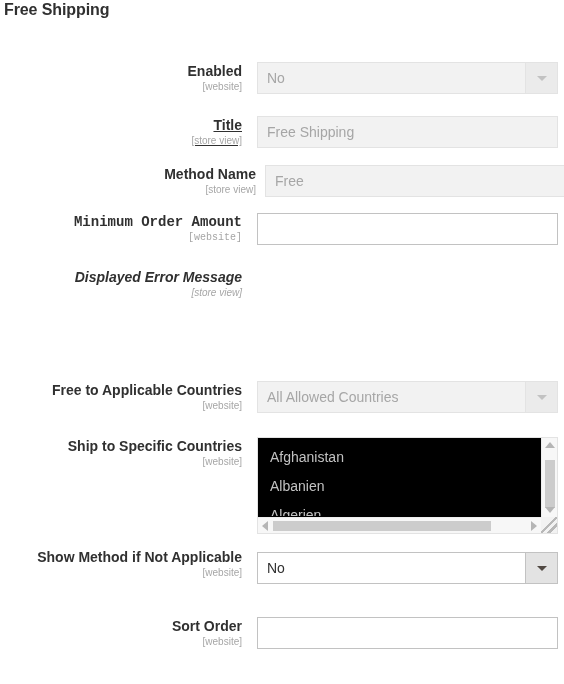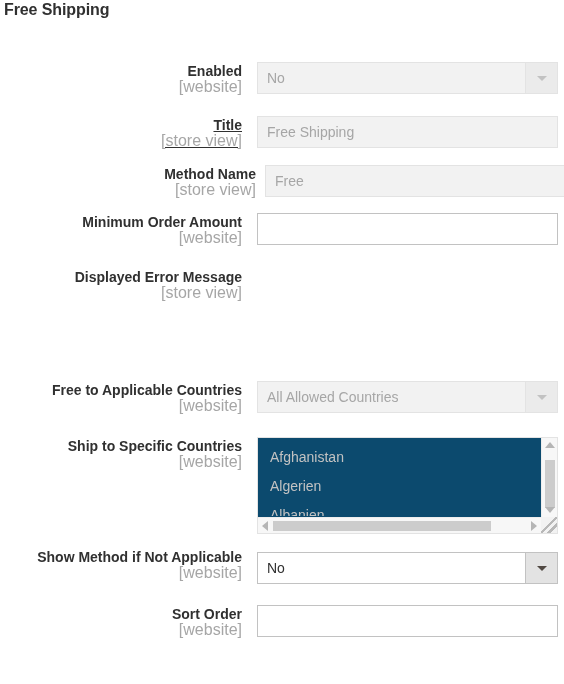--- a/index.html
+++ b/index.html
@@ -53,21 +53,21 @@
   }
   .label-main {
     display: block;
     font-size: 14px;
     font-weight: bold;
     color: #303030;
     line-height: 17px;
   }
   .label-scope {
     display: block;
-    font-size: 16px;
+    font-size: 10px;
     color: #a6a6a6;
     line-height: 14px;
   }
 
   .field-col {
     position: absolute;
     left: 257px;
     width: 301px;
   }
 
@@ -170,21 +170,21 @@
       linear-gradient(135deg, transparent 82%, #b0b0b0 82%, #b0b0b0 92%, transparent 92%);
   }
 
   
   .multiselect {
     position: relative;
     box-sizing: border-box;
     width: 301px;
     height: 97px;
     border: 1px solid #e3e3e3;
-    background: #0c4a6e;
+    background: #000000;
     overflow: hidden;
   }
   .ms-list {
     position: absolute;
     left: 0;
     top: 5px;
     right: 17px;
     bottom: 17px;
     overflow: hidden;
   }
@@ -310,30 +310,30 @@
       <div class="label-col" style="top:7px;padding-left:14px;">
         <span class="label-main">Method Name</span>
         <span class="label-scope">[store view]</span>
       </div>
       <div class="field-col" style="top:6px;padding-left:8px;">
         <div class="ctl disabled">Free</div>
       </div>
     </div>
 
     <div class="row" style="height:54px;">
-      <div class="label-col" style="top:7px;">
+      <div class="label-col" style="top:7px;font-family:Liberation Mono, monospace;">
         <span class="label-main">Minimum Order Amount</span>
         <span class="label-scope">[website]</span>
       </div>
       <div class="field-col" style="top:6px;">
         <div class="ctl"></div>
       </div>
     </div>
 
-    <div class="row" style="height:113px;">
+    <div class="row" style="height:113px;font-style:italic;">
       <div class="label-col" style="top:8px;">
         <span class="label-main">Displayed Error Message</span>
         <span class="label-scope">[store view]</span>
       </div>
     </div>
 
     <div class="row" style="height:55px;">
       <div class="label-col" style="top:8px;">
         <span class="label-main">Free to Applicable Countries</span>
         <span class="label-scope">[website]</span>
@@ -350,22 +350,22 @@
 
     <div class="row" style="height:116px;">
       <div class="label-col" style="top:9px;">
         <span class="label-main">Ship to Specific Countries</span>
         <span class="label-scope">[website]</span>
       </div>
       <div class="field-col" style="top:8px;">
         <div class="multiselect">
           <div class="ms-list">
             <div class="ms-option">Afghanistan</div>
+            <div class="ms-option">Albanien</div>
             <div class="ms-option">Algerien</div>
-            <div class="ms-option">Albanien</div>
           </div>
           <div class="ms-vscroll">
             <span class="sb-arrow sb-up"></span>
             <span class="ms-vthumb"></span>
             <span class="sb-arrow sb-down"></span>
           </div>
           <div class="ms-hscroll">
             <span class="sb-arrow sb-left"></span>
             <span class="ms-hthumb"></span>
             <span class="sb-arrow sb-right"></span>
@@ -383,21 +383,21 @@
       <div class="field-col" style="top:7px;">
         <div class="select">
           <span class="select-text">No</span>
           <span class="select-btn">
             <span class="arrow"></span>
           </span>
         </div>
       </div>
     </div>
 
-    <div class="row" style="height:50px;">
+    <div class="row" style="height:50px;margin-top:12px;">
       <div class="label-col" style="top:7px;">
         <span class="label-main">Sort Order</span>
         <span class="label-scope">[website]</span>
       </div>
       <div class="field-col" style="top:6px;">
         <div class="ctl"></div>
       </div>
     </div>
 
   </div>

